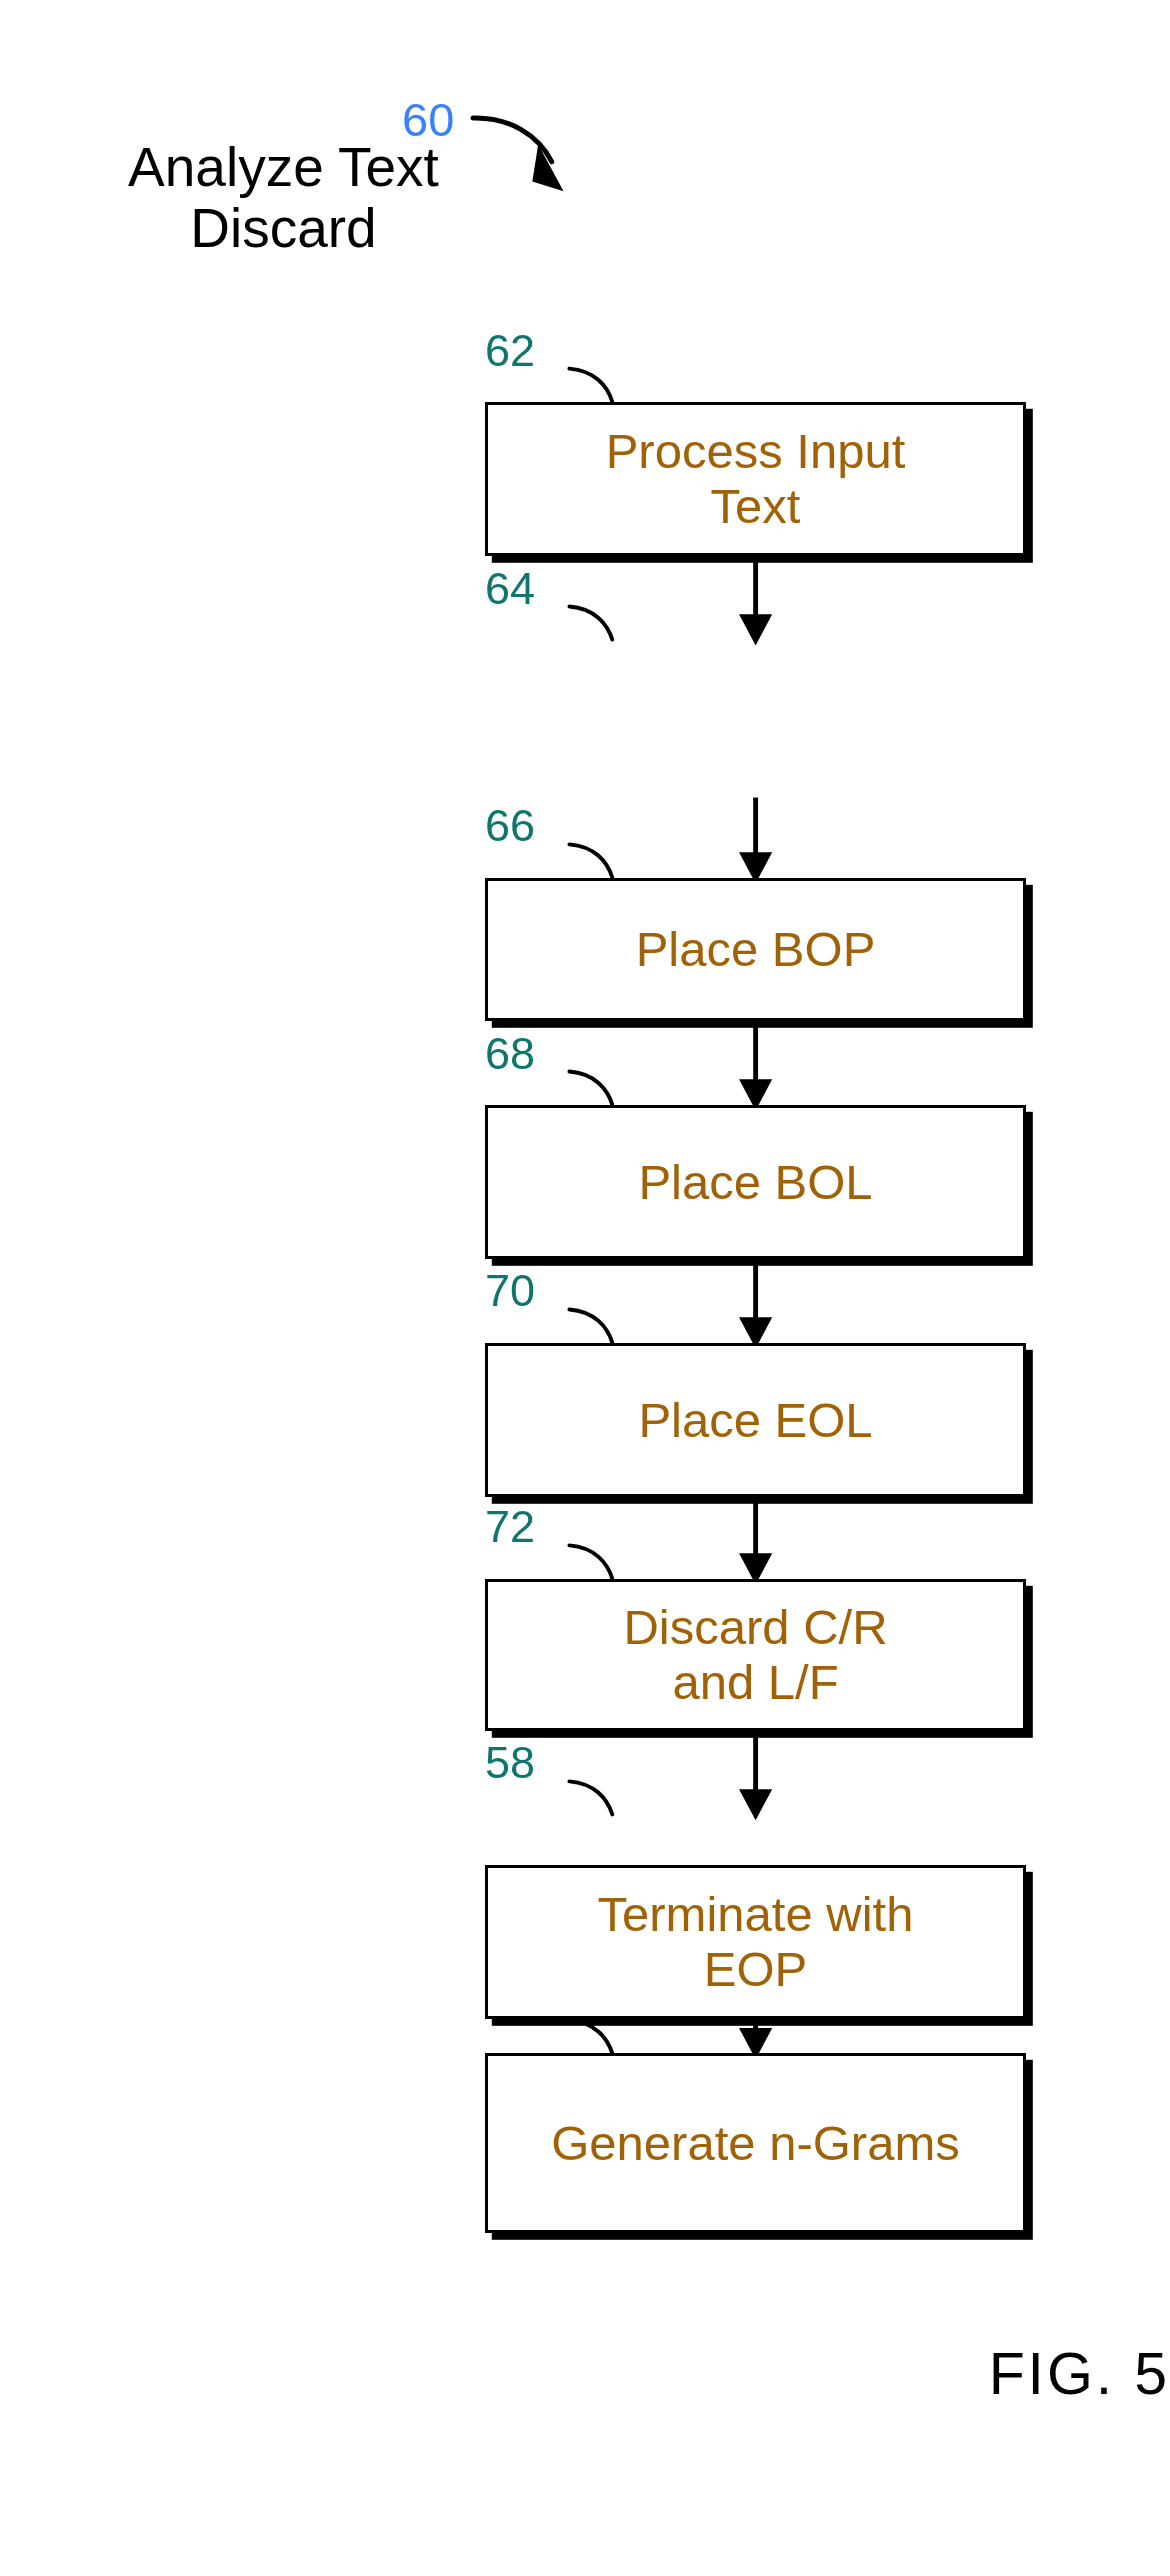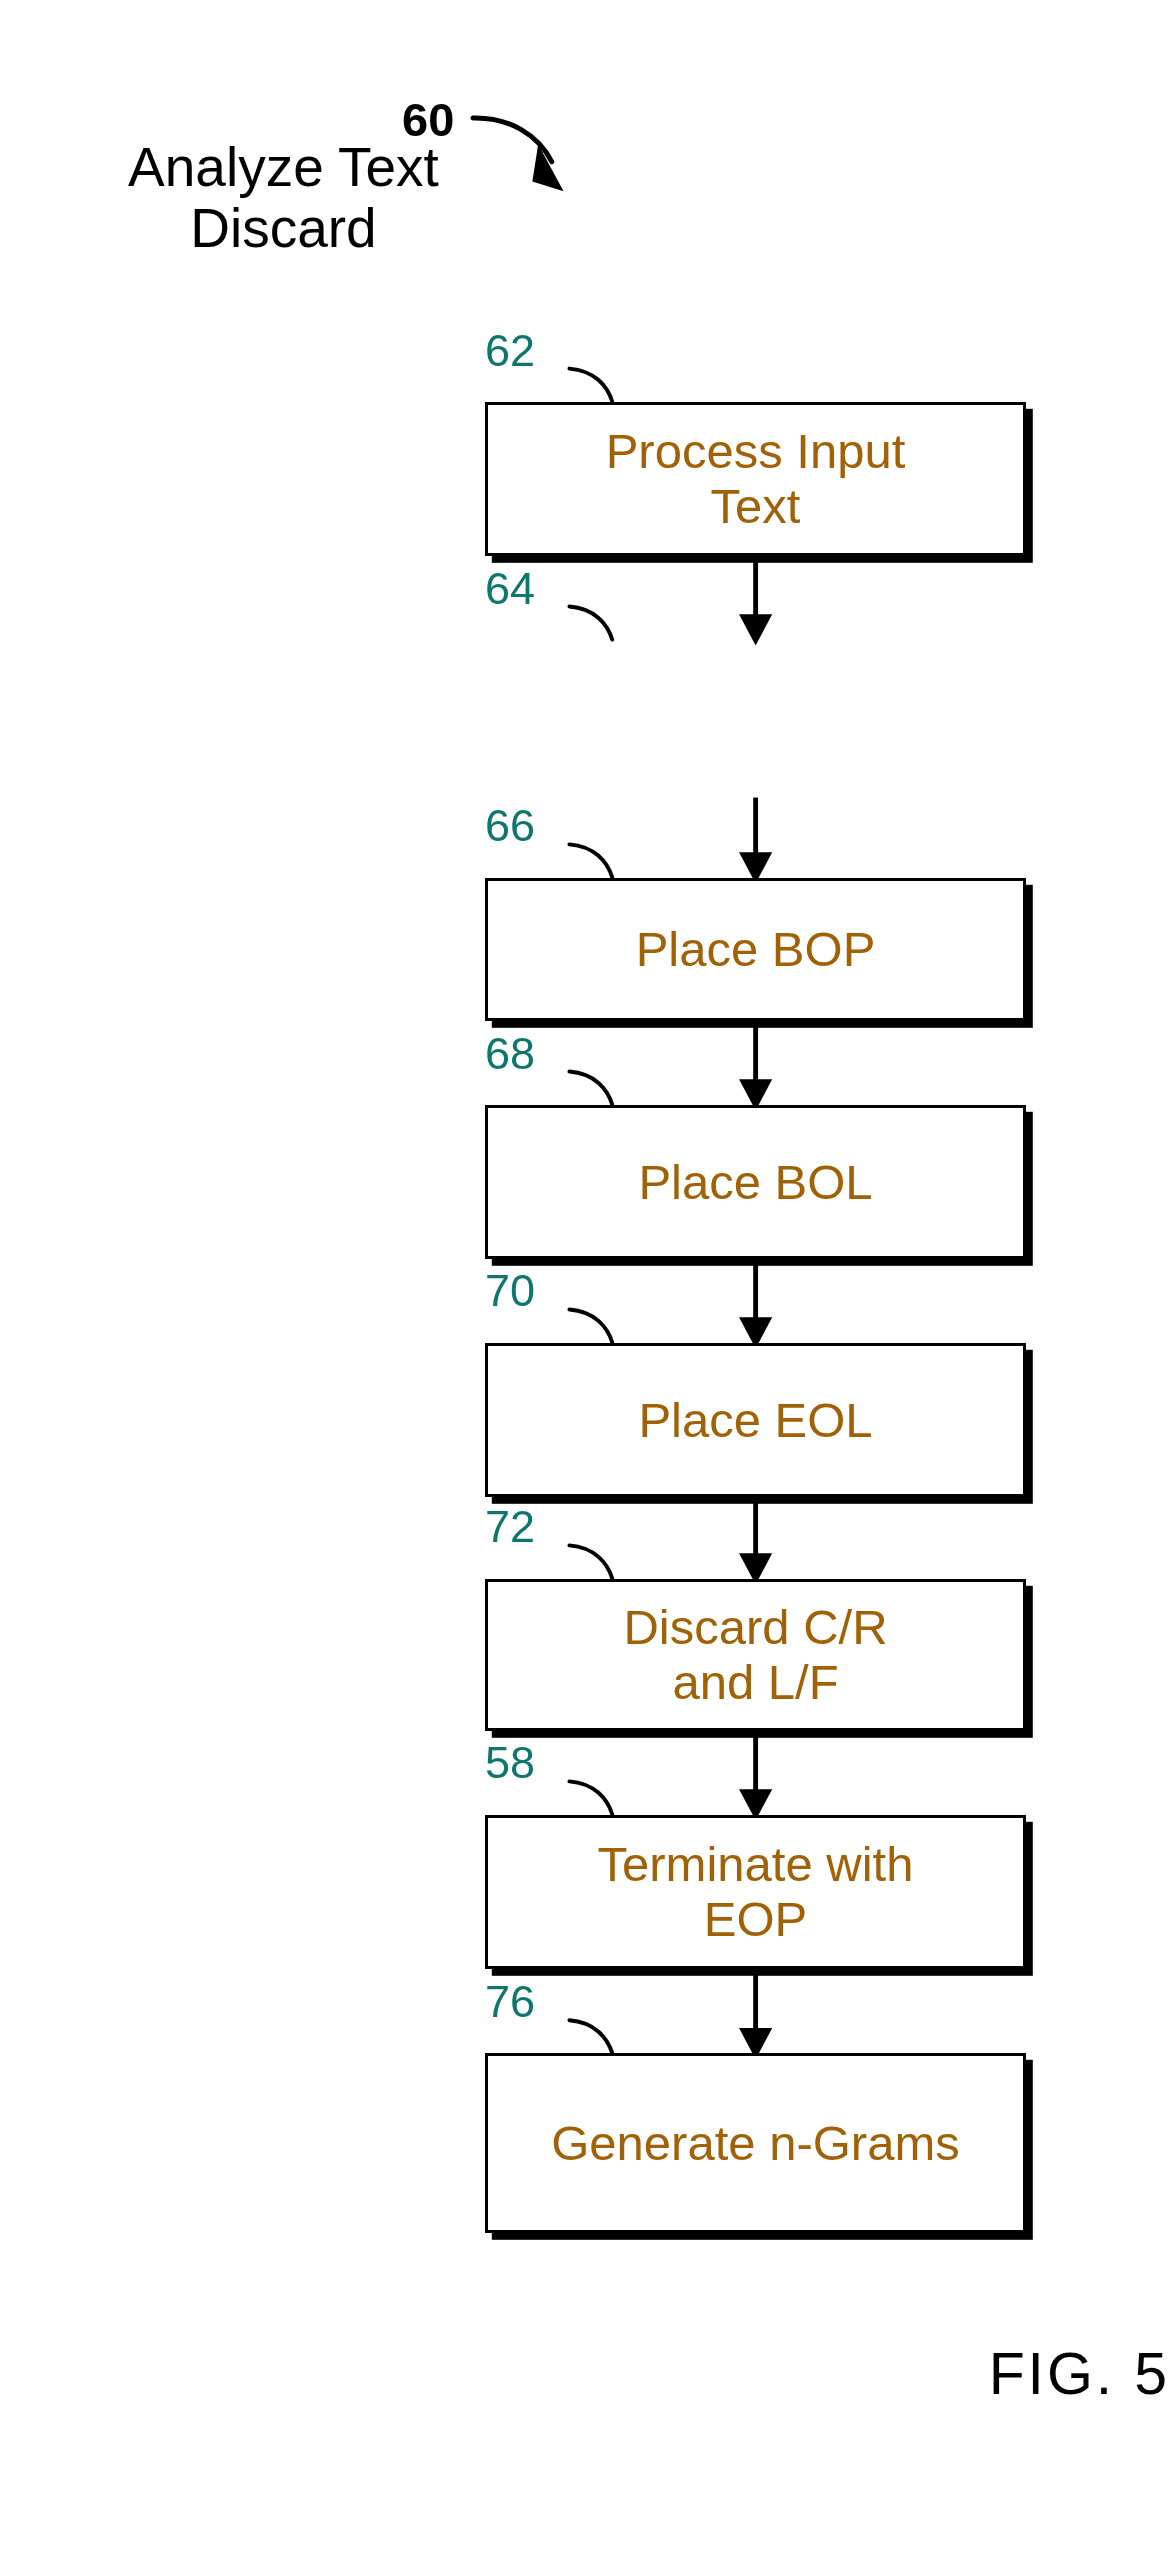--- a/index.html
+++ b/index.html
@@ -34,23 +34,22 @@
     white-space: nowrap;
   }
   #process-title .title-line-1 { display: block; }
   #process-title .title-line-2 { display: block; }
 
   
   .ref-num {
     position: absolute;
     font-size: 47px;
     line-height: 1;
-    color: #000000;
-    white-space: nowrap;
-    font-weight: bold;
+    color: #3b82f6;
+    white-space: nowrap;
   }
   #ref-60 { left: 402px; top: 96px; }
 
   
   .box-ref {
     position: absolute;
     left: 485px;
     font-size: 45px;
     line-height: 1;
     color: #0f766e;
@@ -210,21 +209,21 @@
 
   <div class="flow-box" style="top:1343px; height:154px;">
     <span class="box-label">Place EOL</span>
   </div>
 
   <div class="flow-box" style="top:1579px; height:152px;">
     <span class="box-label">Discard C/R
 and L/F</span>
   </div>
 
-  <div class="flow-box" style="top:1815px; height:154px;">
+  <div class="flow-box" style="top:1865px; height:154px;">
     <span class="box-label">Terminate with
 EOP</span>
   </div>
 
   <div class="flow-box wide-label" style="top:2053px; height:180px;">
     <span class="box-label">Generate n-Grams</span>
   </div>
 
   <div id="figure-caption">FIG. 5</div>
 

